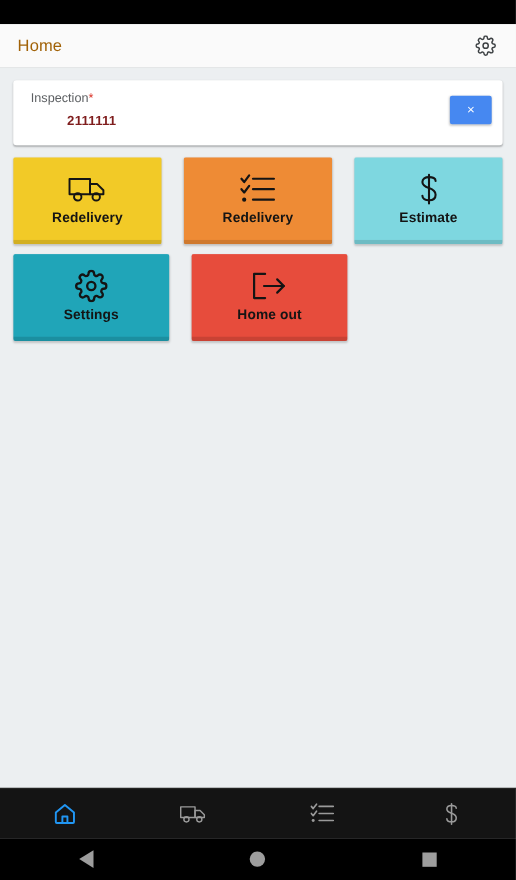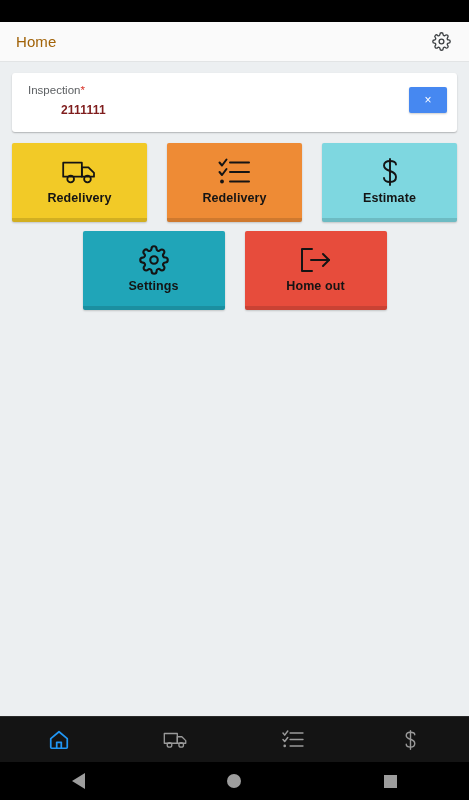--- a/index.html
+++ b/index.html
@@ -125,21 +125,20 @@
   }
 
   
   .tile-row {
     display: flex;
     padding: 0 12px;
     margin-top: 11px;
     gap: 20px;
   }
   .tile-row.row2 {
-    justify-content: center;
     margin-top: 9px;
   }
   .tile {
     width: 142px;
     height: 79px;
     border-radius: 2px;
     display: flex;
     flex-direction: column;
     align-items: center;
     justify-content: center;

